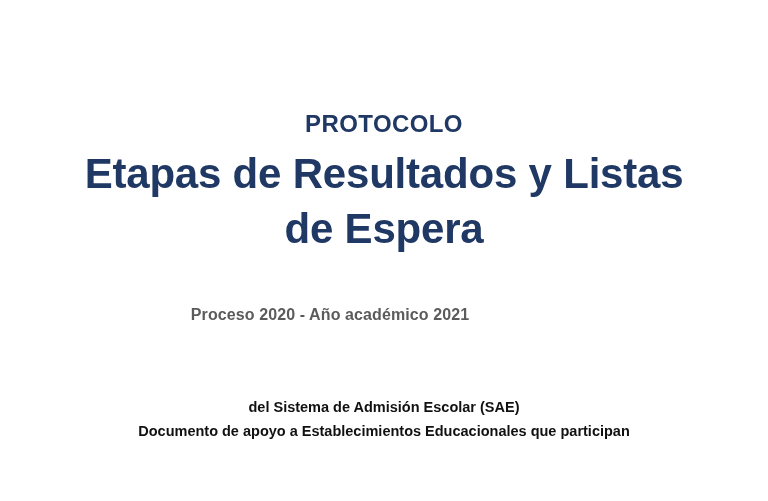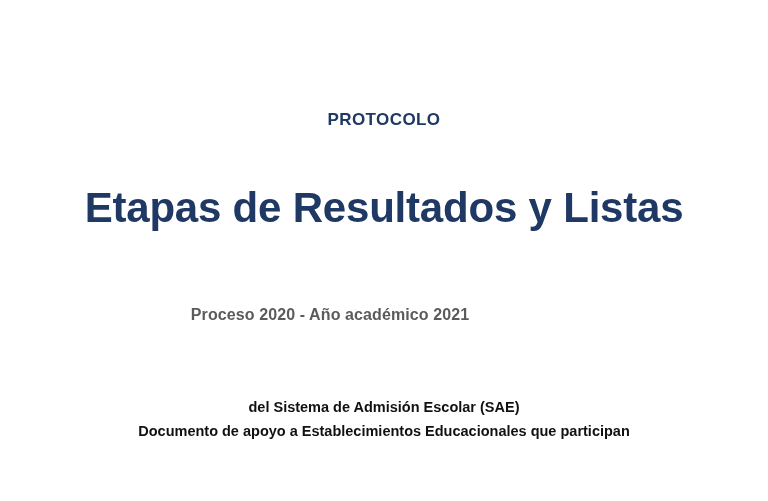--- a/index.html
+++ b/index.html
@@ -23,40 +23,39 @@
     box-sizing: border-box;
   }
 
   
   .kicker {
     position: absolute;
     top: 110px;
     left: 0;
     width: 768px;
     text-align: center;
-    font-size: 17px;
+    font-size: 24px;
     font-weight: bold;
     letter-spacing: 0.4px;
     color: #1f3864;
     line-height: 1.15;
   }
 
   
   .title-block {
     position: absolute;
     top: 146px;
     left: 0;
     width: 768px;
     text-align: center;
     color: #1f3864;
     font-size: 42px;
     font-weight: bold;
     line-height: 1.32;
     letter-spacing: -0.2px;
-    margin-top: 34px;
   }
   .title-line {
     display: block;
     white-space: nowrap;
   }
 
   
   .subtitle {
     position: absolute;
     top: 305px;
@@ -89,20 +88,21 @@
 </style>
 </head>
 <body>
 
 <div class="cover-page">
 
   <div class="kicker">PROTOCOLO</div>
 
   <div class="title-block">
     <span class="title-line">Etapas de Resultados y Listas</span>
+    <span class="title-line">de Espera</span>
   </div>
 
   <div class="subtitle">Proceso 2020 - Año académico 2021</div>
 
   <div class="footer-note">
     <span class="footer-line">del Sistema de Admisión Escolar (SAE)</span>
     <span class="footer-line">Documento de apoyo a Establecimientos Educacionales que participan</span>
   </div>
 
 </div>

